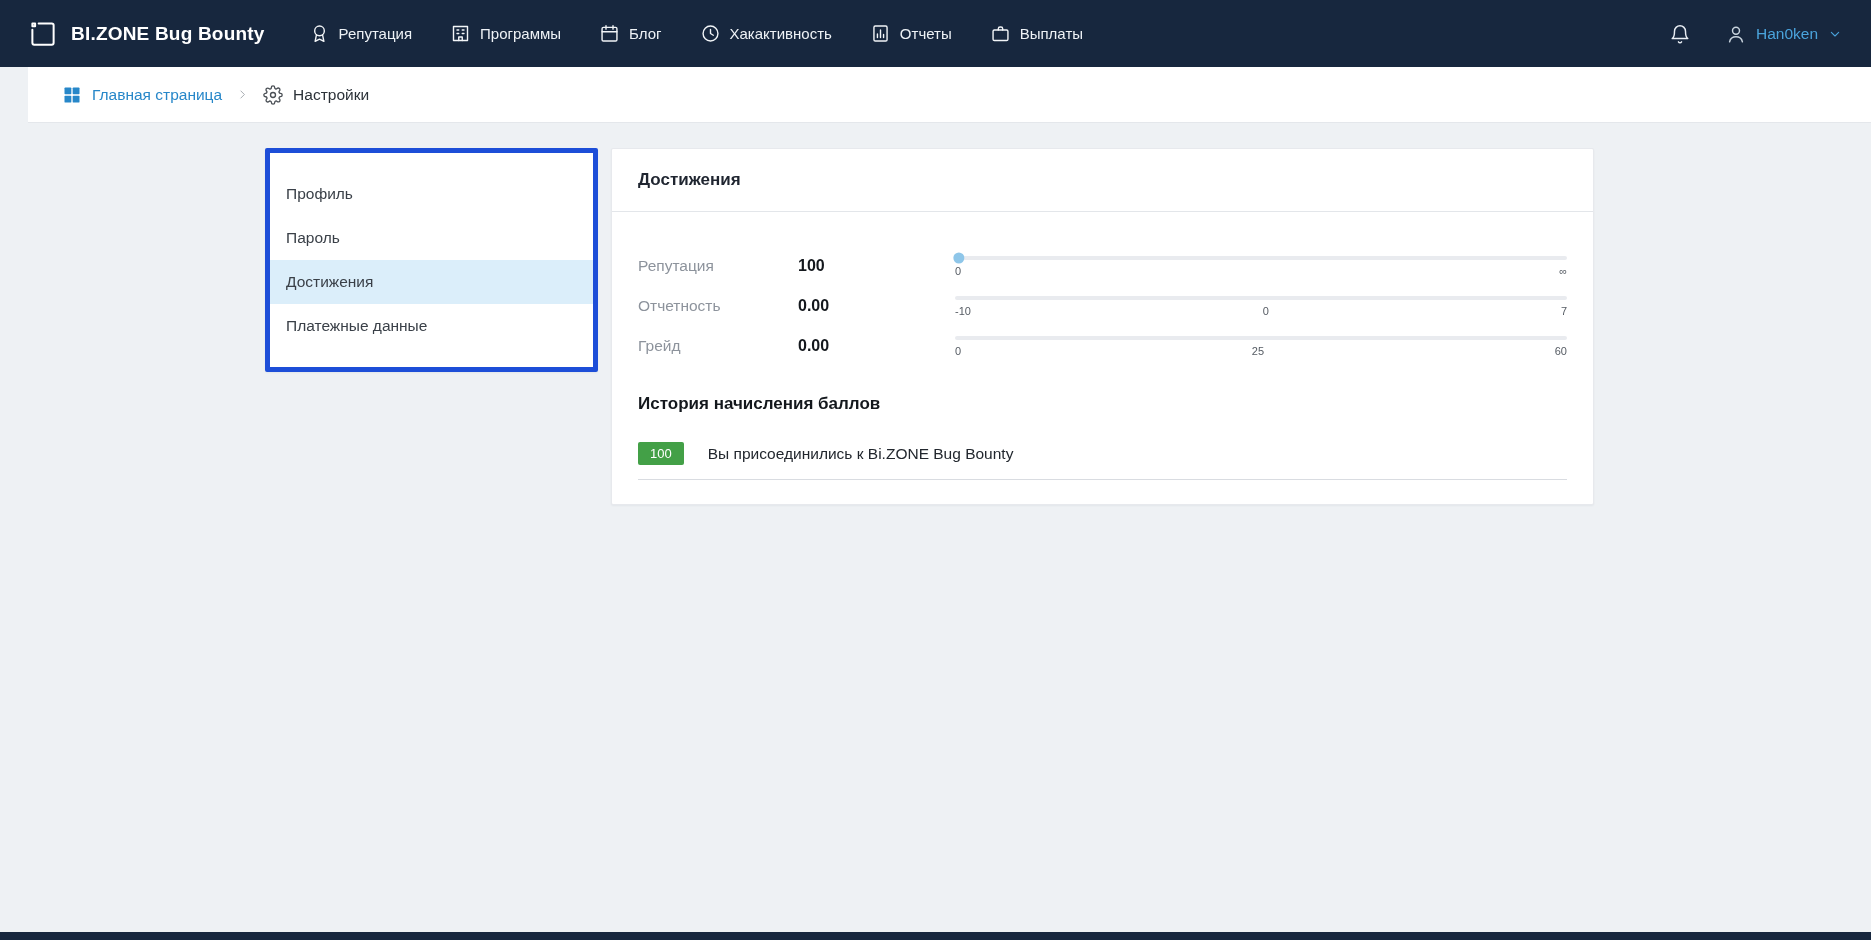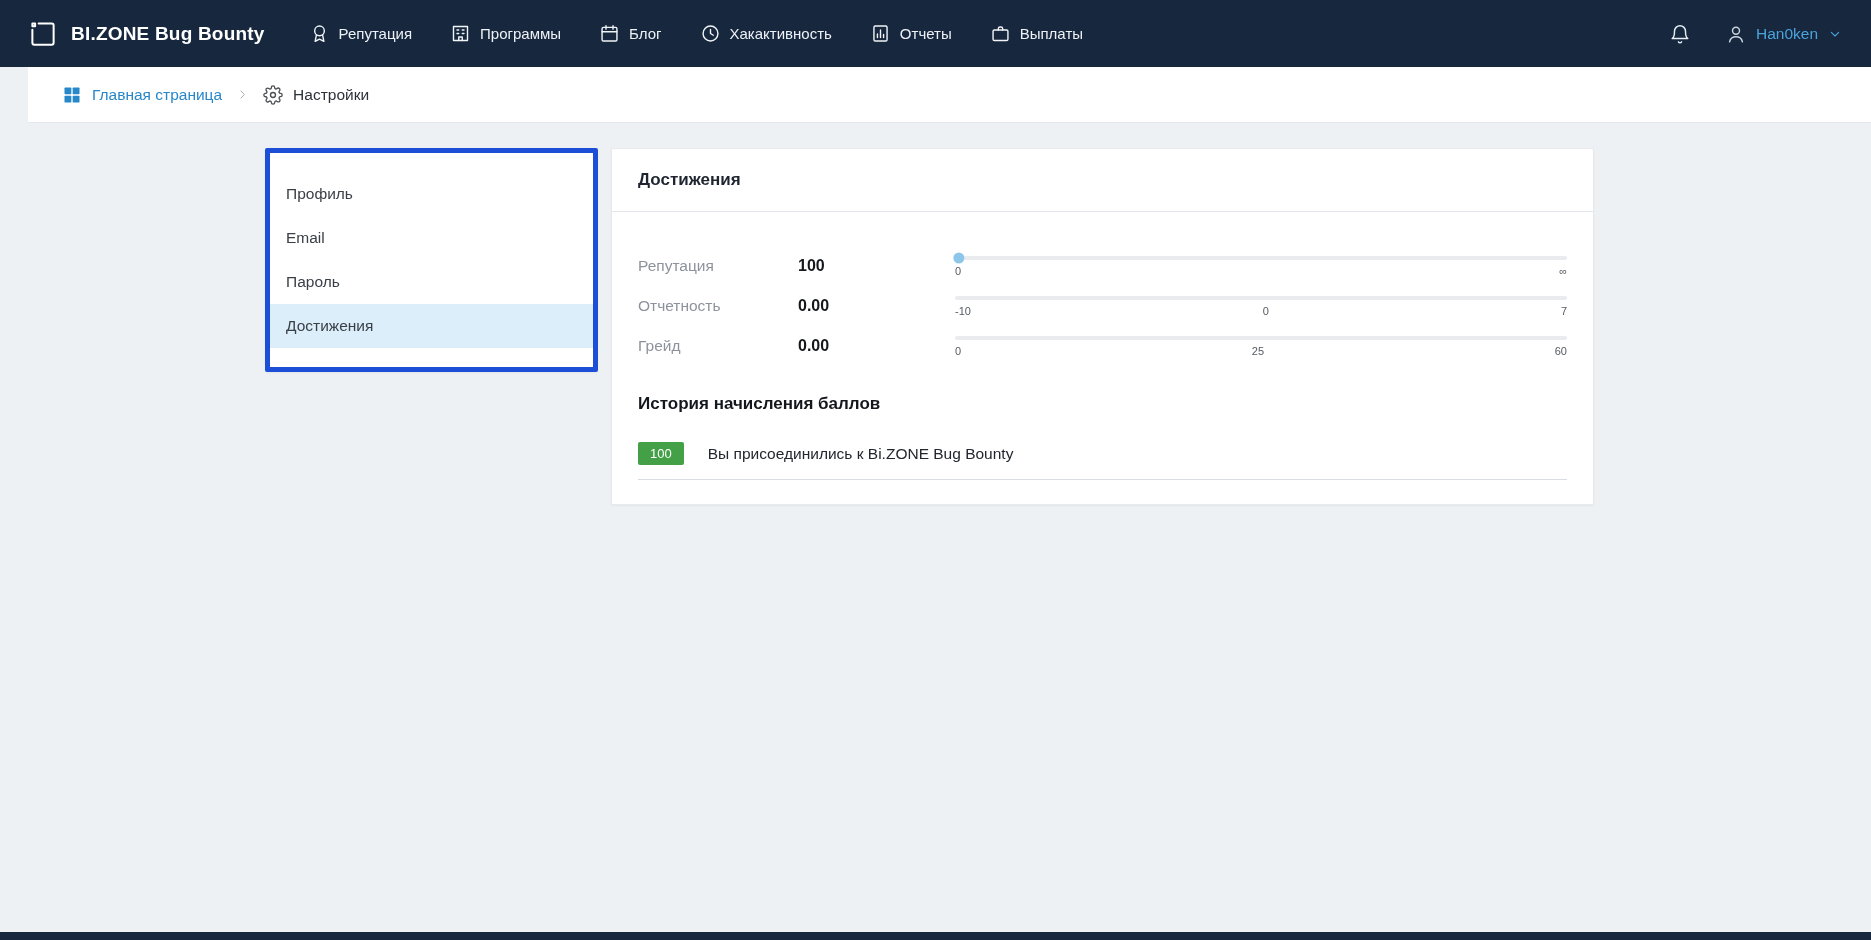--- a/index.html
+++ b/index.html
@@ -193,23 +193,23 @@
         </svg>
     </span>
     <span>Настройки</span>
   </span>
 </div>
 
 <main class="content">
 
   <aside class="settings-card">
     <div class="menu-item">Профиль</div>
-    <div class="menu-item">Email</div>
     <div class="menu-item">Пароль</div>
     <div class="menu-item active">Достижения</div>
+    <div class="menu-item">Платежные данные</div>
   </aside>
 
   <section class="panel">
     <div class="panel-header">Достижения</div>
 
     <div class="metrics">
 
       <div class="metric-row">
         <span class="metric-label">Репутация</span>
         <span class="metric-value">100</span>

